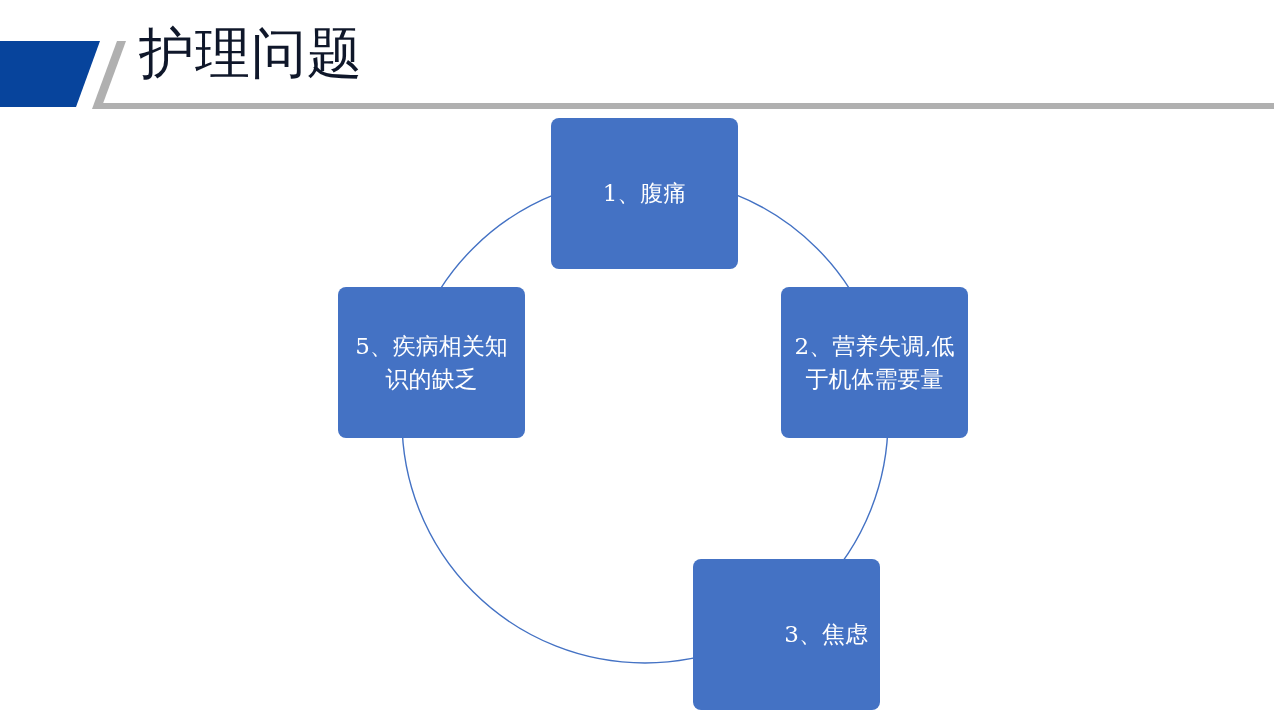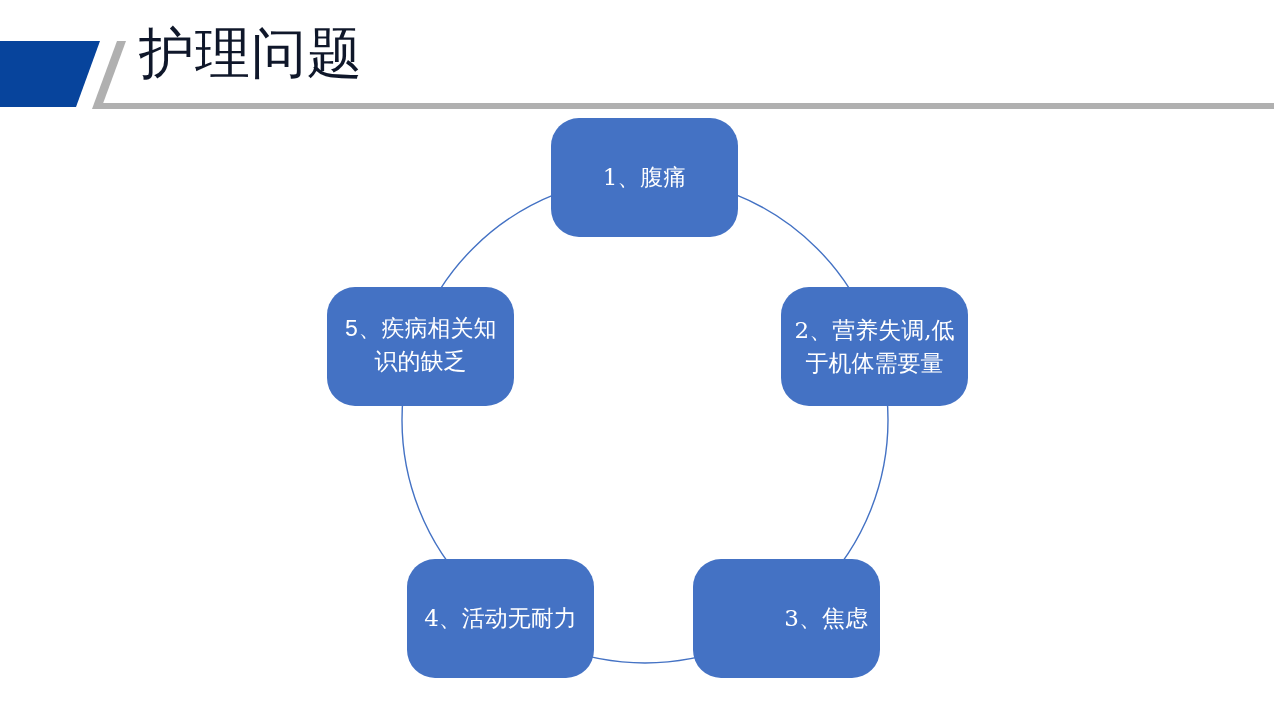--- a/index.html
+++ b/index.html
@@ -29,39 +29,39 @@
     white-space: nowrap;
   }
   .cycle-svg {
     position: absolute;
     left: 0; top: 0;
     width: 1280px; height: 720px;
   }
   .node {
     position: absolute;
     width: 187px;
-    height: 119px;
+    height: 151px;
     background: #4472C4;
-    border-radius: 28px;
+    border-radius: 8px;
     color: #ffffff;
     display: flex;
     align-items: center;
     justify-content: center;
     text-align: center;
     font-size: 23px;
     line-height: 1.42;
     padding: 4px 12px;
     box-sizing: border-box;
     overflow-wrap: break-word;
   }
   .node-1 { left: 551px; top: 118px; }
   .node-2 { left: 781px; top: 287px; justify-content: flex-end; }
   .node-3 { left: 693px; top: 559px; justify-content: flex-end; }
   .node-4 { left: 407px; top: 559px; }
-  .node-5 { left: 327px; top: 287px; font-family: Liberation Mono, monospace; }
+  .node-5 { left: 338px; top: 287px; }
 </style>
 </head>
 <body>
 
 <div class="slide">
 
   <svg class="header-shapes" viewBox="0 0 1280 130" xmlns="http://www.w3.org/2000/svg" aria-hidden="true">
     <polygon points="0,41 100,41 76,107 0,107" fill="#07449C"></polygon>
     <polygon points="117,41 126,41 101,109 92,109" fill="#B0B0B0"></polygon>
     <rect x="100" y="103" width="1174" height="6" fill="#B0B0B0"></rect>
@@ -75,20 +75,17 @@
 
   <div class="node node-1">
     <span>1、腹痛</span>
   </div>
   <div class="node node-2">
     <span>2、营养失调,低于机体需要量</span>
   </div>
   <div class="node node-3">
     <span>3、焦虑</span>
   </div>
-  <div class="node node-4">
-    <span>4、活动无耐力</span>
-  </div>
   <div class="node node-5">
     <span>5、疾病相关知识的缺乏</span>
   </div>
 
 </div>
 
 </body></html>

